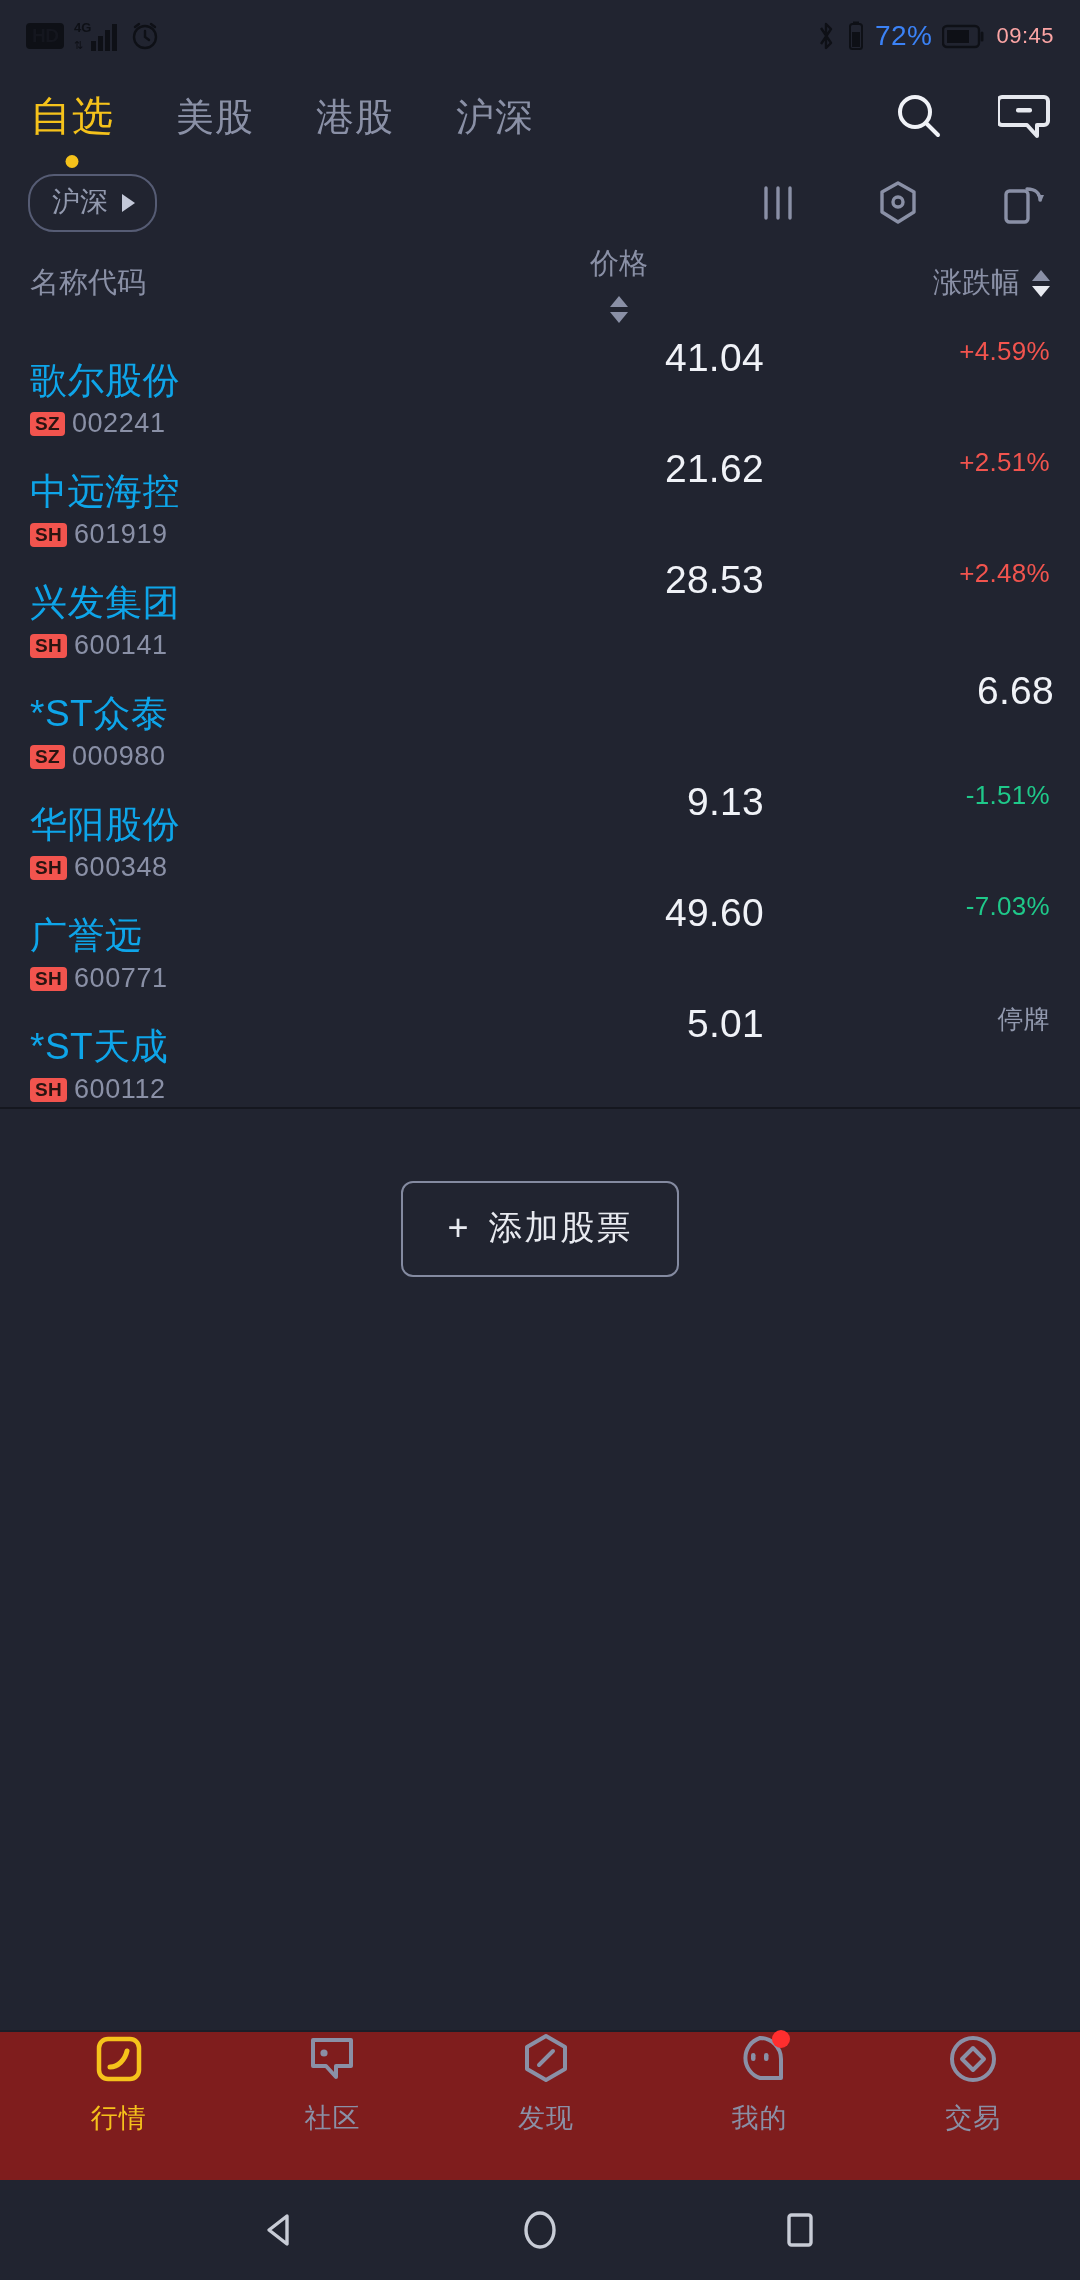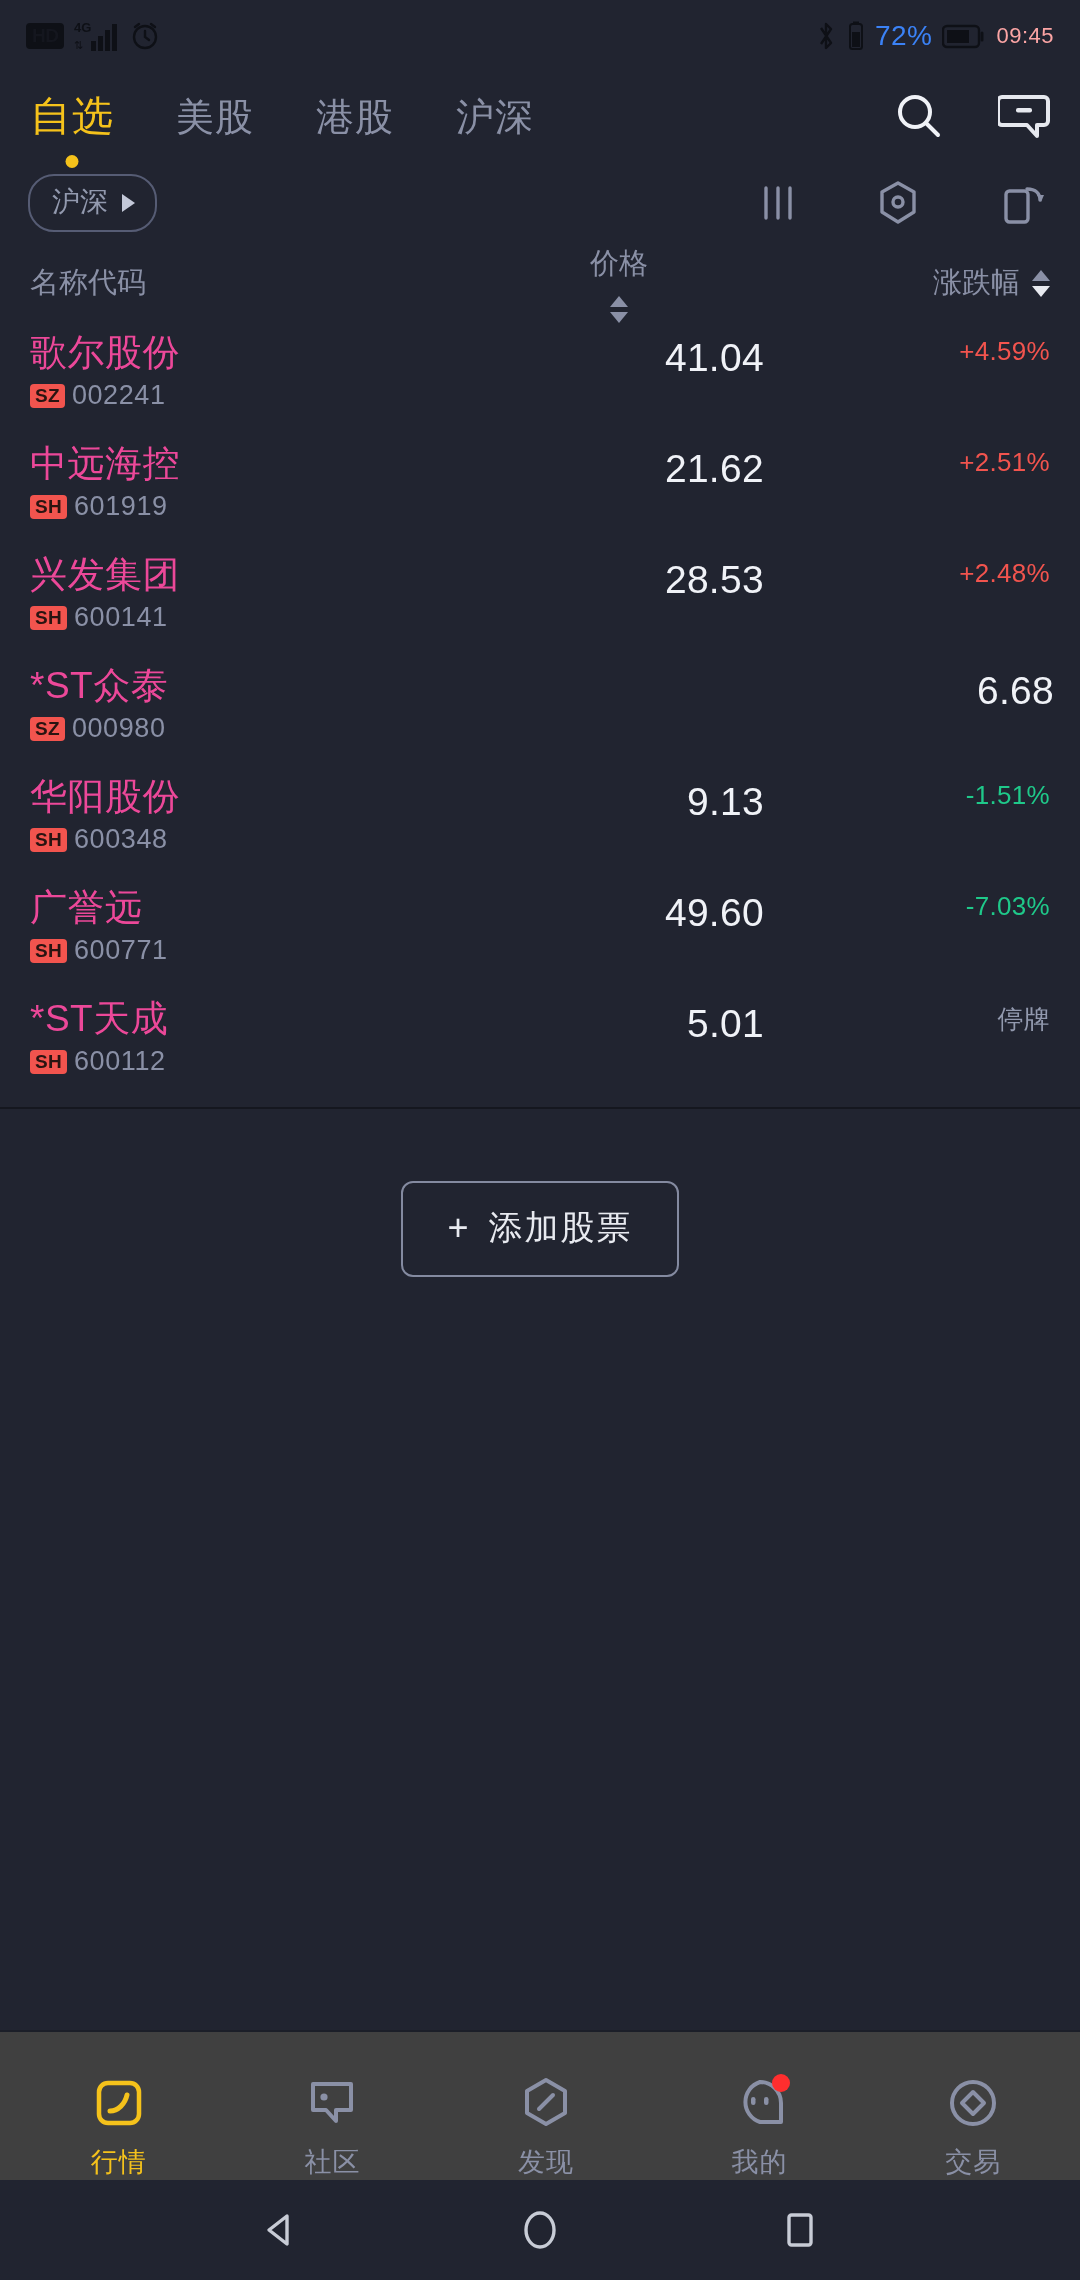--- a/index.html
+++ b/index.html
@@ -81,21 +81,21 @@
   }
   .sorter.active .ar-dn { border-top-color:#e8eaf0; }
 
   
   .list { }
   .row {
     display:flex; align-items:flex-start; height:111px;
     padding:14px 26px 0 30px;
   }
   .cell-name { flex:1; display:flex; flex-direction:column; gap:9px; }
-  .sname { font-size:37px; color:#ec4899; letter-spacing:0.5px; line-height:1; }
+  .sname { font-size:37px; color:#0ea5e9; letter-spacing:0.5px; line-height:1;margin-top:28px; }
   .scode { display:flex; align-items:center; gap:7px; }
   .badge {
     background:#f2544e; color:#2a1411; font-size:19px; font-weight:bold;
     border-radius:4px; padding:2px 5px 3px; line-height:1; letter-spacing:0.3px;
   }
   .codenum { font-size:27px; color:#8a90a6; letter-spacing:0.6px; }
   .cell-price {
     width:290px; text-align:right; font-size:39px; color:#f0f2f7;
     padding-top:2px; letter-spacing:0.3px;
   }
@@ -117,22 +117,22 @@
     border:2px solid #848aa0; border-radius:12px;
     color:#e8eaf0; font-size:34px; letter-spacing:2px;
     padding:22px 44px 24px; display:inline-flex; align-items:center; gap:18px;
     background:transparent;
   }
   .plus { font-size:36px; line-height:1; }
 
   
   .bottomnav {
     position:absolute; left:0; right:0; bottom:100px; height:150px;
-    display:flex; align-items:flex-end; border-top:2px solid #1b1e28;
-    background:#404040;
+    display:flex; align-items:flex-start; border-top:2px solid #1b1e28;
+    background:#7f1d1d;
     padding-left:12px;
   }
   .nav-item {
     flex:1; display:flex; flex-direction:column; align-items:center; gap:14px;
     position:relative;
   }
   .nav-label { font-size:27px; color:#8a90a6; letter-spacing:1px; }
   .nav-item.active .nav-label { color:#f5c21b; }
   .nav-ico { position:relative; height:54px; display:flex; align-items:center;}
   .reddot {

